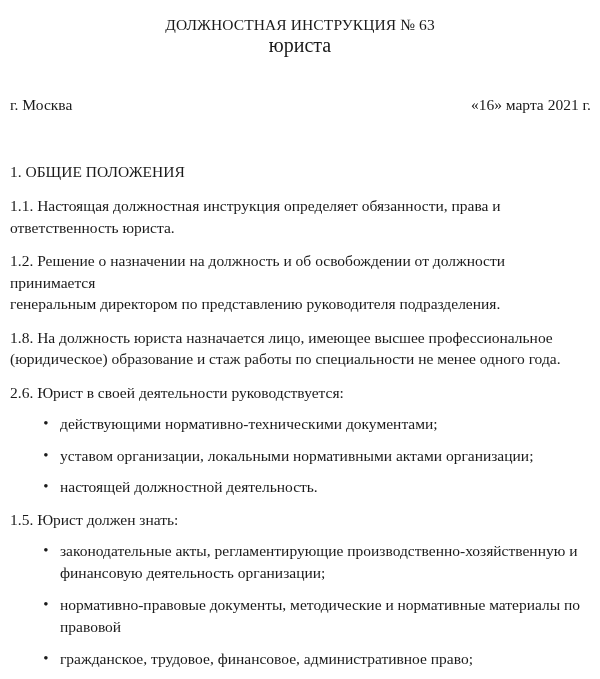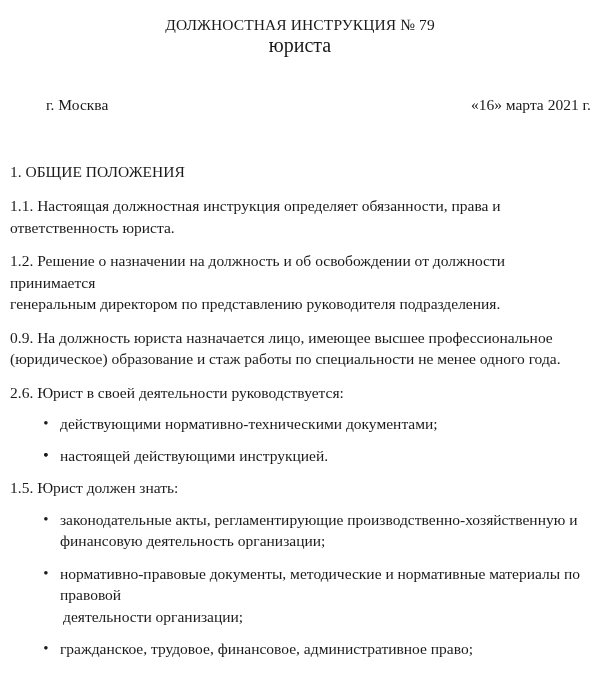--- a/index.html
+++ b/index.html
@@ -44,21 +44,20 @@
 
   
   .place-date {
     display: flex;
     justify-content: space-between;
     align-items: baseline;
     margin-top: 39px;
     padding: 0 9px 0 10px;
     font-size: 15.5px;
     line-height: 20px;
-    margin-left: 36px;
   }
   .place { white-space: nowrap; }
   .date  { white-space: nowrap; }
 
   
   .body {
     margin-top: 47px;
     padding: 0 10px 0 10px;
   }
 
@@ -115,69 +114,69 @@
   
   .hard-line { display: block; }
   .hard-line.indented { padding-left: 3px; }
 </style>
 </head>
 <body>
 
 <div class="page">
 
   <div class="title-block">
-    <div class="doc-title">ДОЛЖНОСТНАЯ ИНСТРУКЦИЯ № 79</div>
+    <div class="doc-title">ДОЛЖНОСТНАЯ ИНСТРУКЦИЯ № 63</div>
     <div class="doc-subtitle">юриста</div>
   </div>
 
   <div class="place-date">
     <span class="place">г. Москва</span>
     <span class="date">«16» марта 2021 г.</span>
   </div>
 
   <div class="body">
 
     <div class="section-heading">1. ОБЩИЕ ПОЛОЖЕНИЯ</div>
 
     <p class="para">1.1. Настоящая должностная инструкция определяет обязанности, права и ответственность юриста.</p>
 
     <p class="para">
       <span class="hard-line">1.2. Решение о назначении на должность и об освобождении от должности принимается</span>
       <span class="hard-line">генеральным директором по представлению руководителя подразделения.</span>
     </p>
 
-    <p class="para">0.9. На должность юриста назначается лицо, имеющее высшее профессиональное (юридическое) образование и стаж работы по специальности не менее одного года.</p>
+    <p class="para">1.8. На должность юриста назначается лицо, имеющее высшее профессиональное (юридическое) образование и стаж работы по специальности не менее одного года.</p>
 
     <p class="para list-lead">2.6. Юрист в своей деятельности руководствуется:</p>
 
     <ul class="bullets tight">
       <li>
         <span class="bullet-glyph">•</span>
         <span>действующими нормативно-техническими документами;</span>
       </li>
       <li>
         <span class="bullet-glyph">•</span>
+        <span>уставом организации, локальными нормативными актами организации;</span>
       </li>
       <li>
         <span class="bullet-glyph">•</span>
-        <span>настоящей действующими инструкцией.</span>
+        <span>настоящей должностной деятельность.</span>
       </li>
     </ul>
 
     <p class="para list-lead">1.5. Юрист должен знать:</p>
 
     <ul class="bullets">
       <li>
         <span class="bullet-glyph">•</span>
         <span>законодательные акты, регламентирующие производственно-хозяйственную и финансовую деятельность организации;</span>
       </li>
       <li>
         <span class="bullet-glyph">•</span>
         <span>нормативно-правовые документы, методические и нормативные материалы по правовой</span>
-        <span class="hard-line indented">деятельности организации;</span>
       </li>
       <li>
         <span class="bullet-glyph">•</span>
         <span>гражданское, трудовое, финансовое, административное право;</span>
       </li>
 
     </ul>
 
   </div>
 </div>

